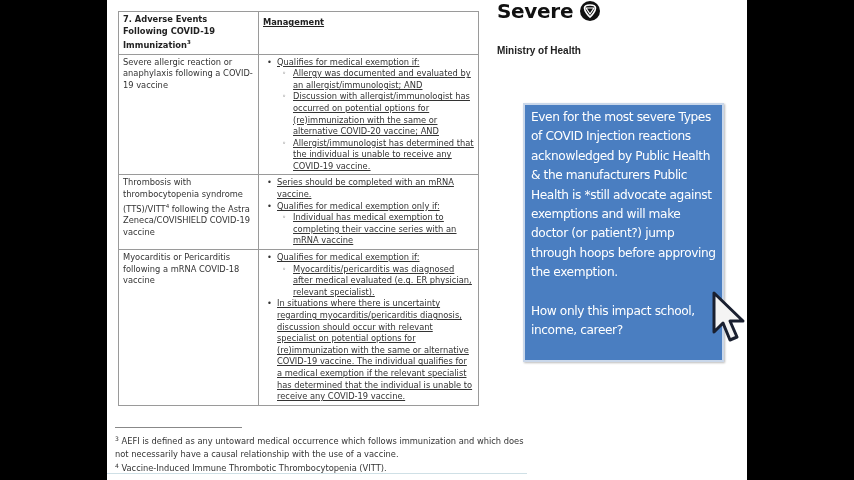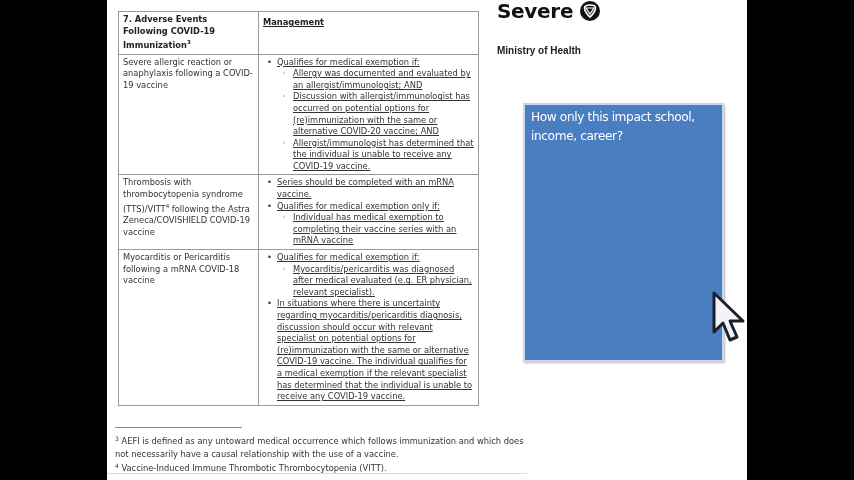--- a/index.html
+++ b/index.html
@@ -105,19 +105,20 @@
     <span class="trillium">
       <svg width="20" height="20" viewBox="0 0 20 20">
         <path d="M10 4 C13 4 15.5 5 15.5 7 C15.5 10 12 14.5 10 16 C8 14.5 4.5 10 4.5 7 C4.5 5 7 4 10 4 Z" fill="none" stroke="#fff" stroke-width="1.6"></path>
         <path d="M6 7 L14 7 L10 13 Z" fill="none" stroke="#fff" stroke-width="1.2"></path>
       </svg>
     </span>
     <span class="brand-sub">Ministry of Health</span>
   </div>
 
   <div class="callout">
+    <p>Even for the most severe Types of COVID Injection reactions acknowledged by Public Health &amp; the manufacturers Public Health is *still advocate against exemptions and will make doctor (or patient?) jump through hoops before approving the exemption.</p>
     <p>How only this impact school, income, career?</p>
   </div>
 </div>
 
 <svg class="cursor" viewBox="0 0 36 56">
   <path d="M3 3 L3 42 L12 33 L19 50 L26 47 L19 31 L32 31 Z" fill="#f4f4f4" stroke="#1a2030" stroke-width="3" stroke-linejoin="round"></path>
 </svg>
 
 </body></html>

